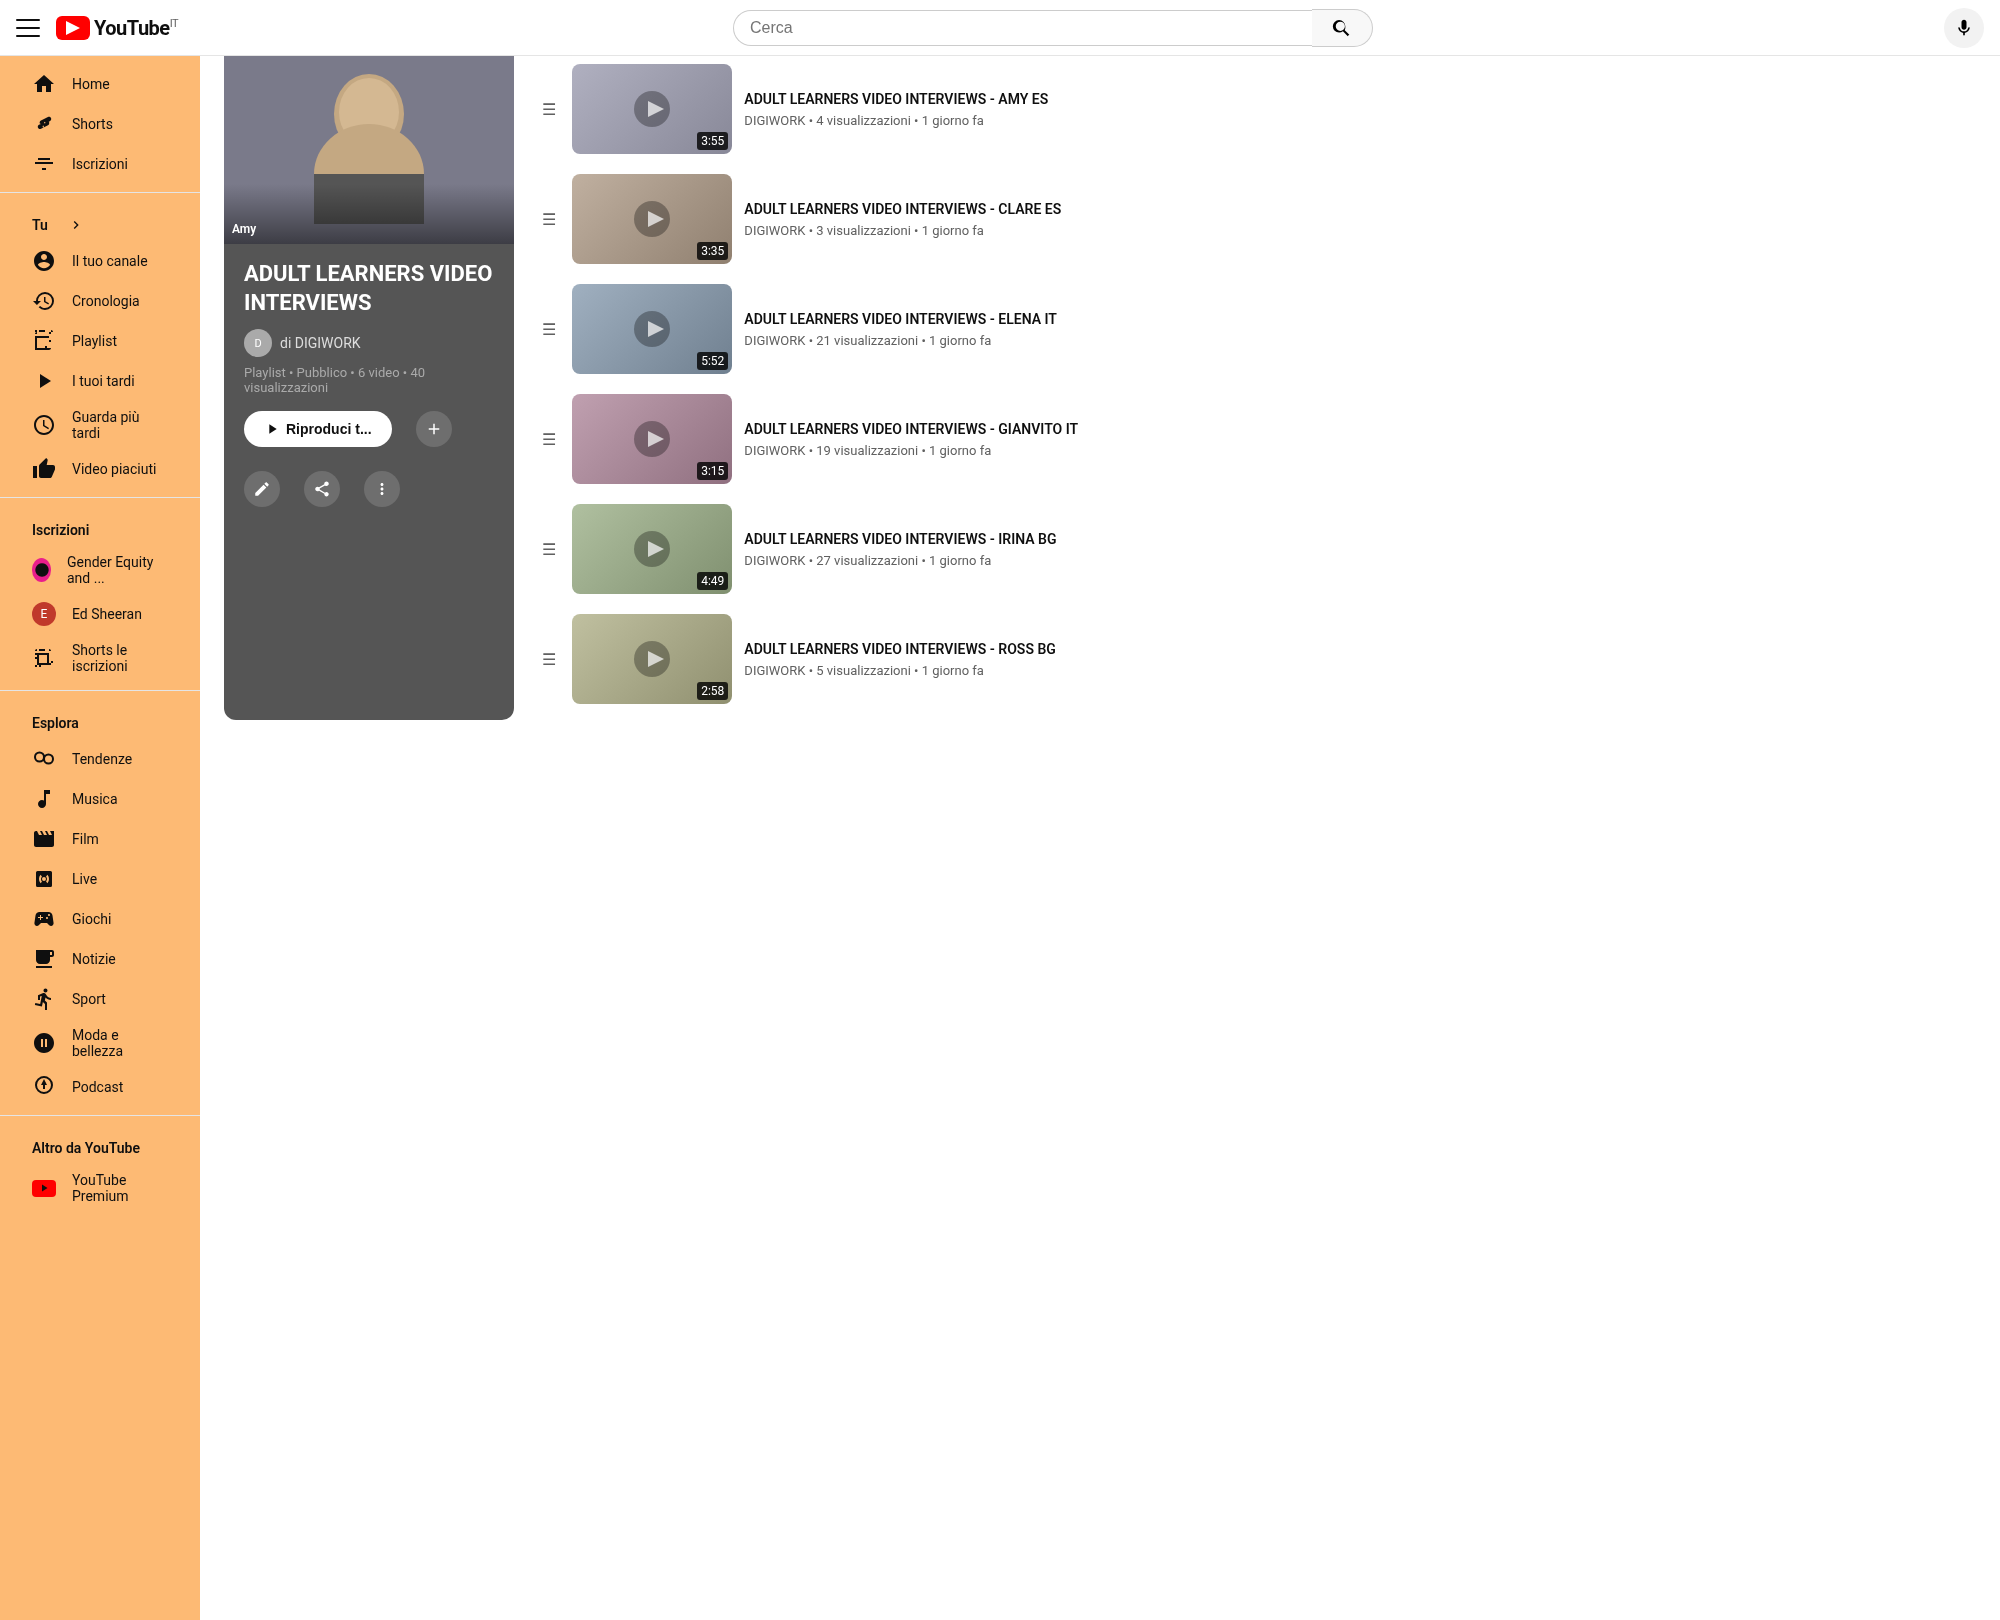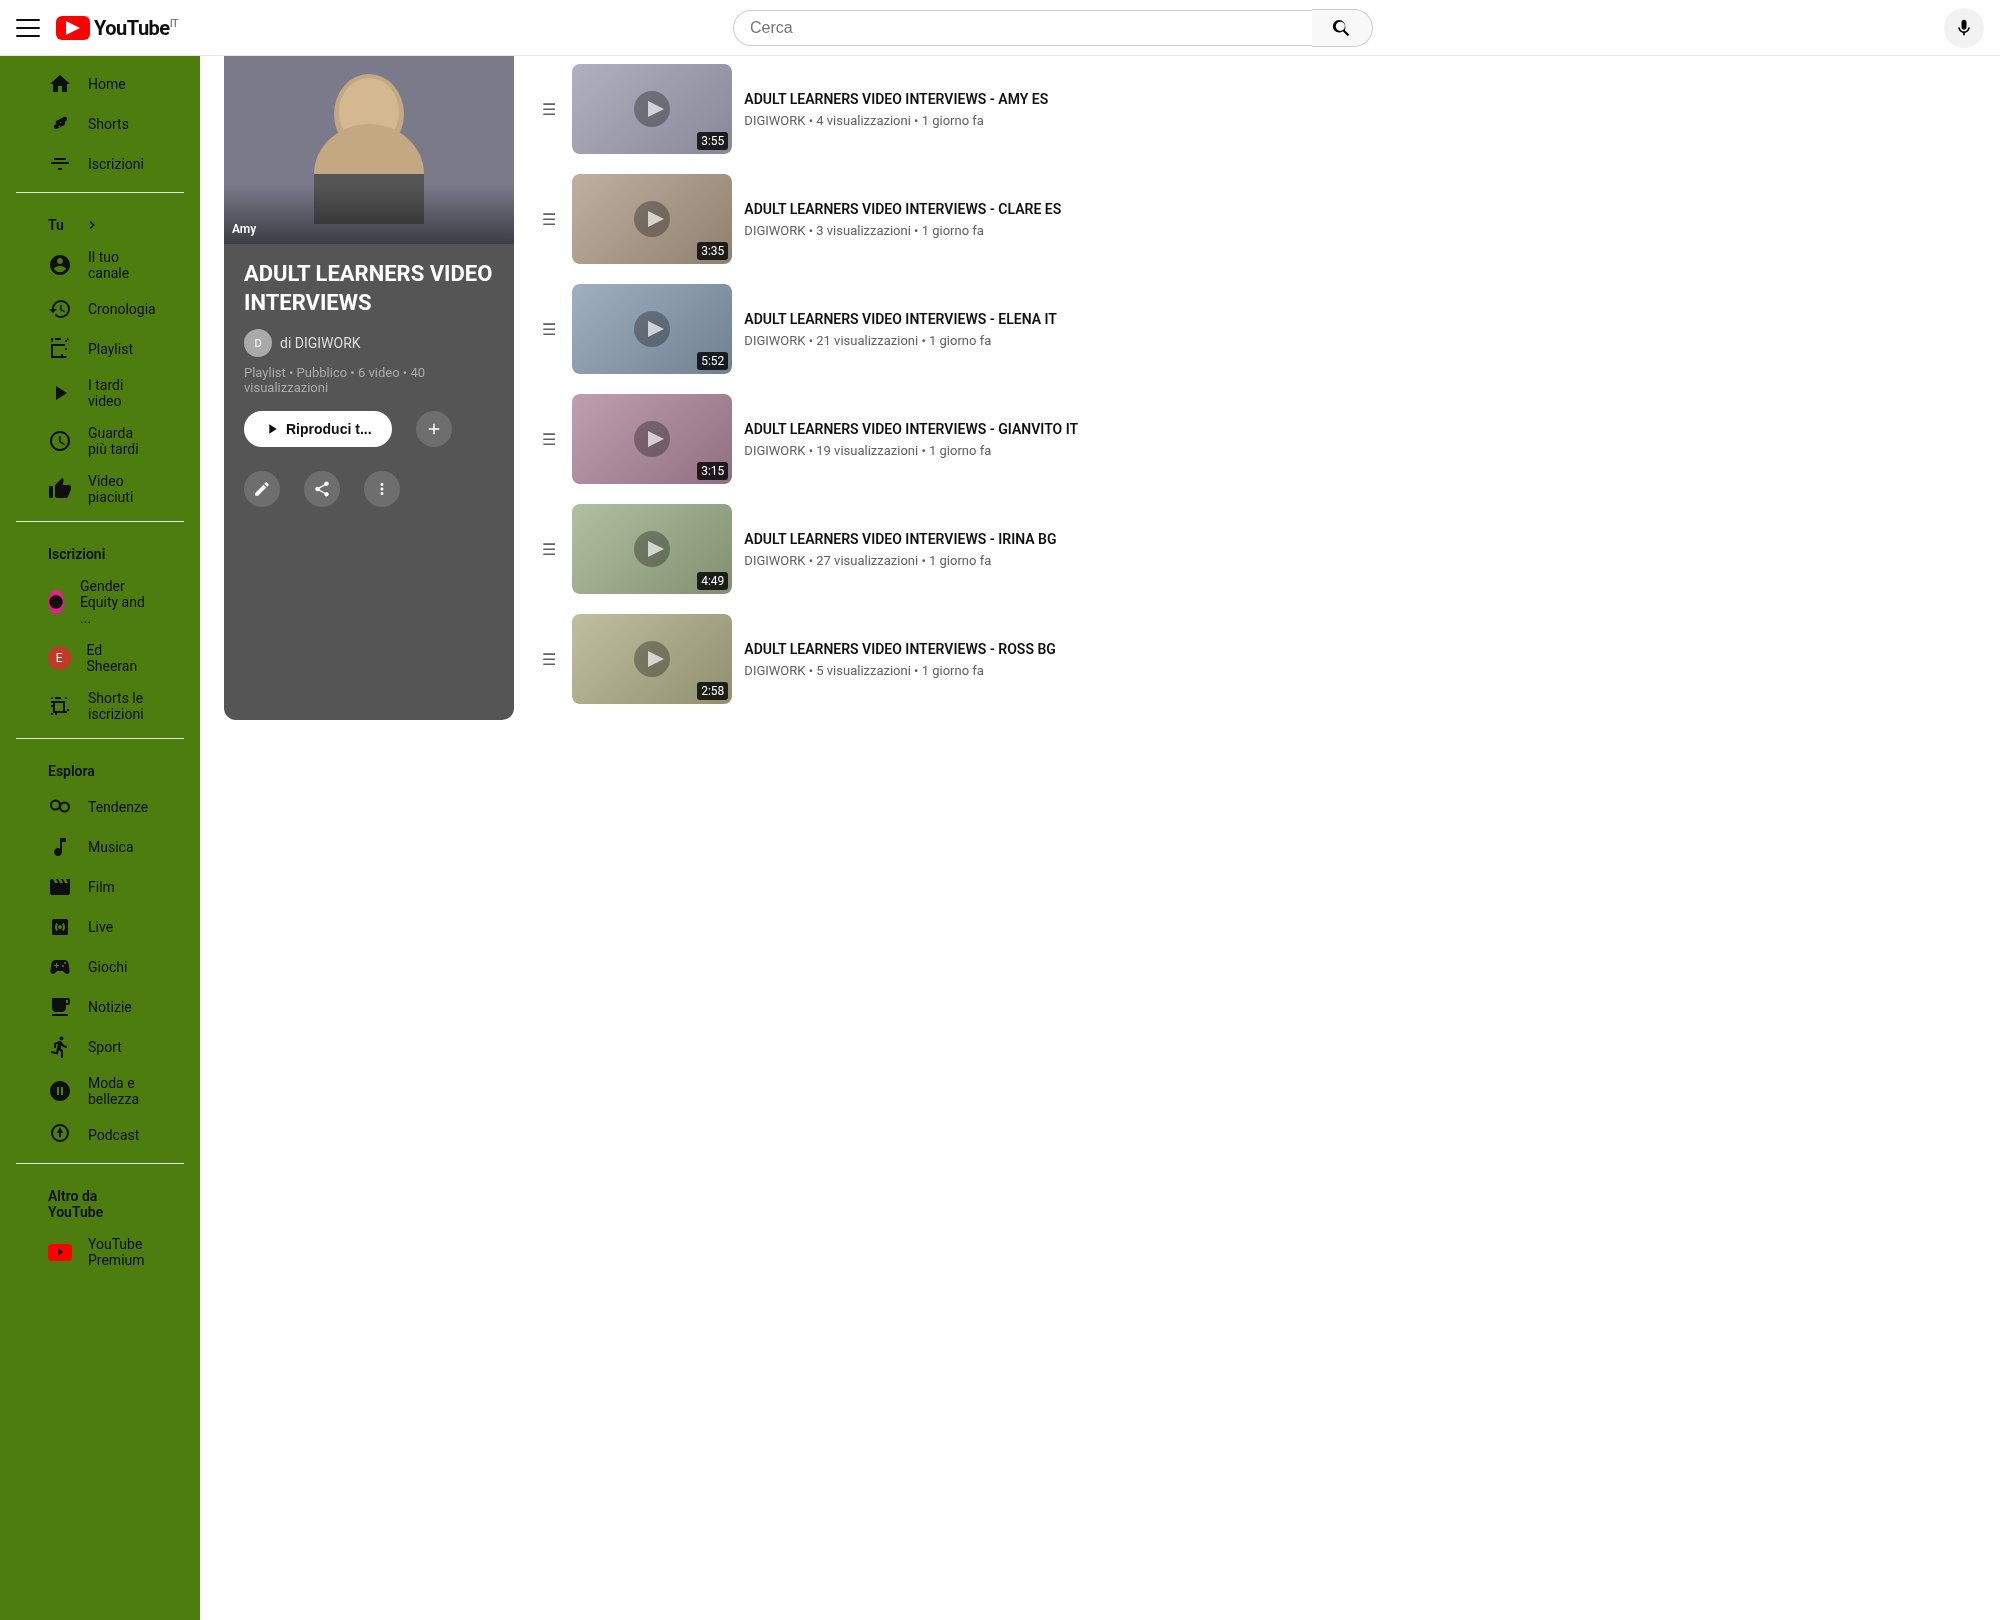--- a/index.html
+++ b/index.html
@@ -20,21 +20,21 @@
     .header-center { flex: 1; display: flex; justify-content: center; align-items: center; max-width: 640px; margin: 0 auto; }
     .search-input { flex: 1; padding: 8px 16px; border: none; outline: none; font-size: 16px; border-radius: 24px 0 0 24px; border: 1px solid #ccc; border-right: none; }
     .search-btn { padding: 8px 20px; background: #f8f8f8; border: 1px solid #ccc; border-left: none; border-radius: 0 24px 24px 0; cursor: pointer; display: flex; align-items: center; }
     .header-right { display: flex; align-items: center; gap: 8px; margin-left: 16px; }
     .mic-btn { width: 40px; height: 40px; border-radius: 50%; background: #f2f2f2; border: none; cursor: pointer; display: flex; align-items: center; justify-content: center; }
 
     
     .sidebar {
       width: 200px; min-width: 200px; height: calc(100vh - 56px);
       overflow-y: auto; position: fixed; top: 56px; left: 0;
-      background: #4d7c0f; padding: 8px 16px;
+      background: #fdba74; padding: 8px 0;
     }
     .sidebar-item {
       display: flex; align-items: center; gap: 16px;
       padding: 8px 24px; cursor: pointer; border-radius: 10px; margin: 0 8px;
       font-size: 14px; color: #0f0f0f;
     }
     .sidebar-item.section-title { font-weight: 600; cursor: default; padding: 16px 24px 8px; }
     .sidebar-divider { border: none; border-top: 1px solid #e5e5e5; margin: 8px 0; }
     .sidebar-icon { width: 24px; height: 24px; display: flex; align-items: center; justify-content: center; flex-shrink: 0; }
     .avatar-small { width: 24px; height: 24px; border-radius: 50%; background: #ccc; overflow: hidden; display: flex; align-items: center; justify-content: center; font-size: 12px; color: #fff; }
@@ -185,21 +185,21 @@
         </svg>
     </div>
     <span>Playlist</span>
   </div>
   <div class="sidebar-item">
     <div class="sidebar-icon">
       <svg width="24" height="24" viewBox="0 0 24 24">
           <path d="M8 5v14l11-7z"></path>
         </svg>
     </div>
-    <span>I tardi video</span>
+    <span>I tuoi tardi</span>
   </div>
   <div class="sidebar-item">
     <div class="sidebar-icon">
       <svg width="24" height="24" viewBox="0 0 24 24">
           <path d="M11.99 2C6.47 2 2 6.48 2 12s4.47 10 9.99 10C17.52 22 22 17.52 22 12S17.52 2 11.99 2zM12 20c-4.42 0-8-3.58-8-8s3.58-8 8-8 8 3.58 8 8-3.58 8-8 8zm.5-13H11v6l5.25 3.15.75-1.23-4.5-2.67V7z"></path>
         </svg>
     </div>
     <span>Guarda più tardi</span>
   </div>
   <div class="sidebar-item">

